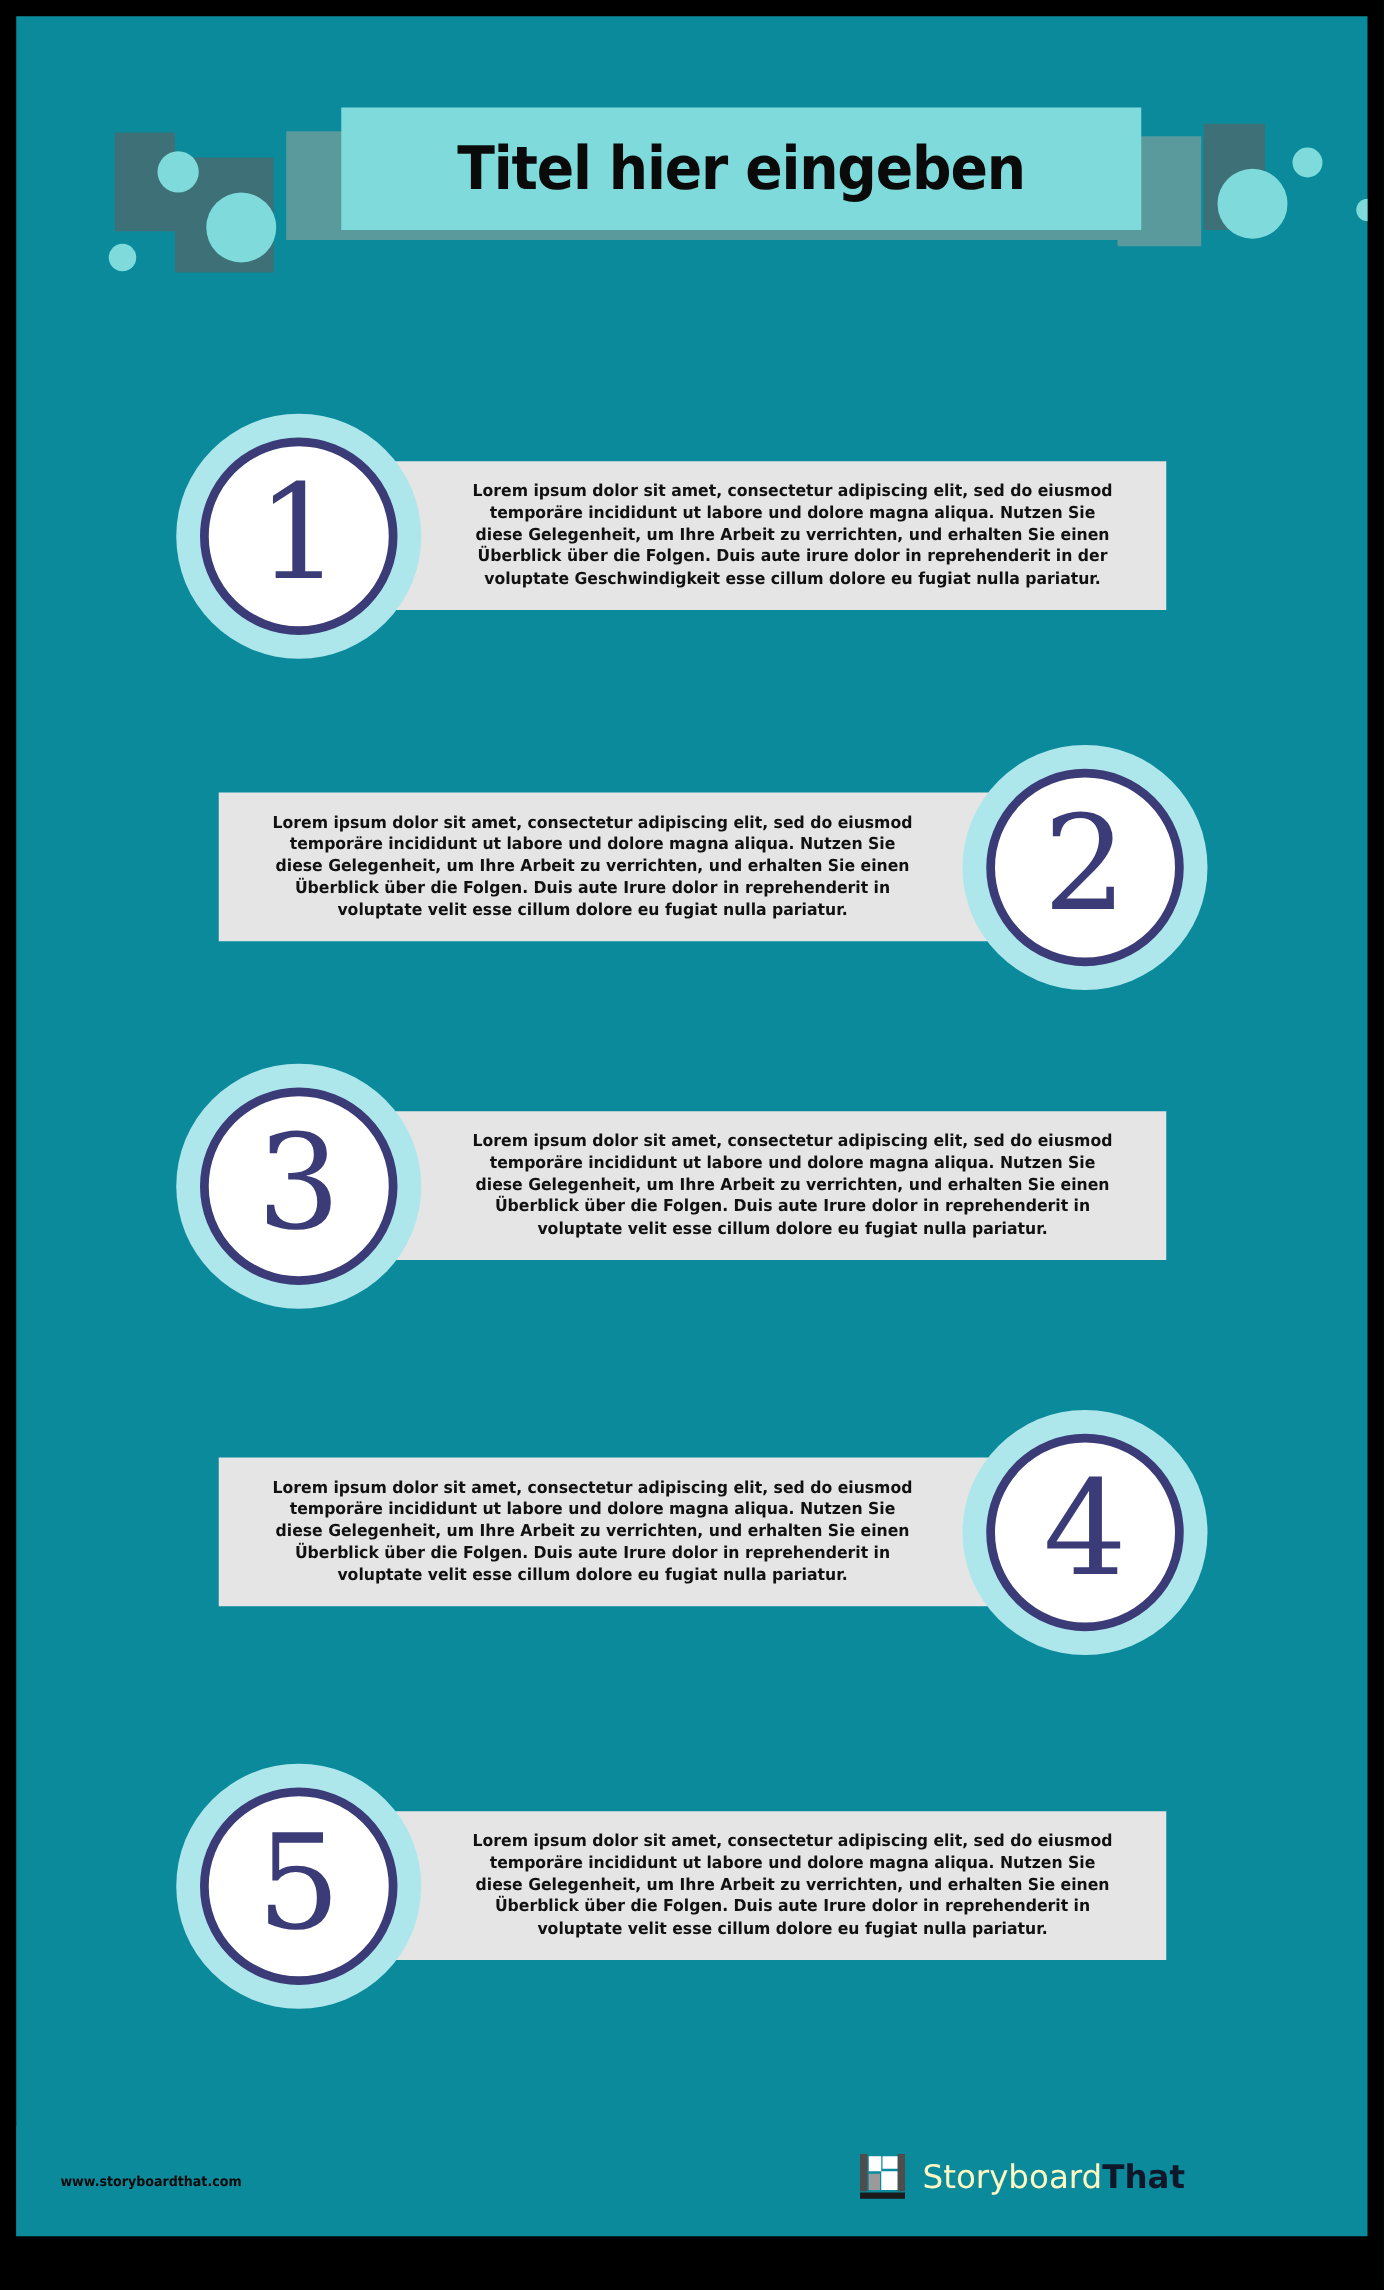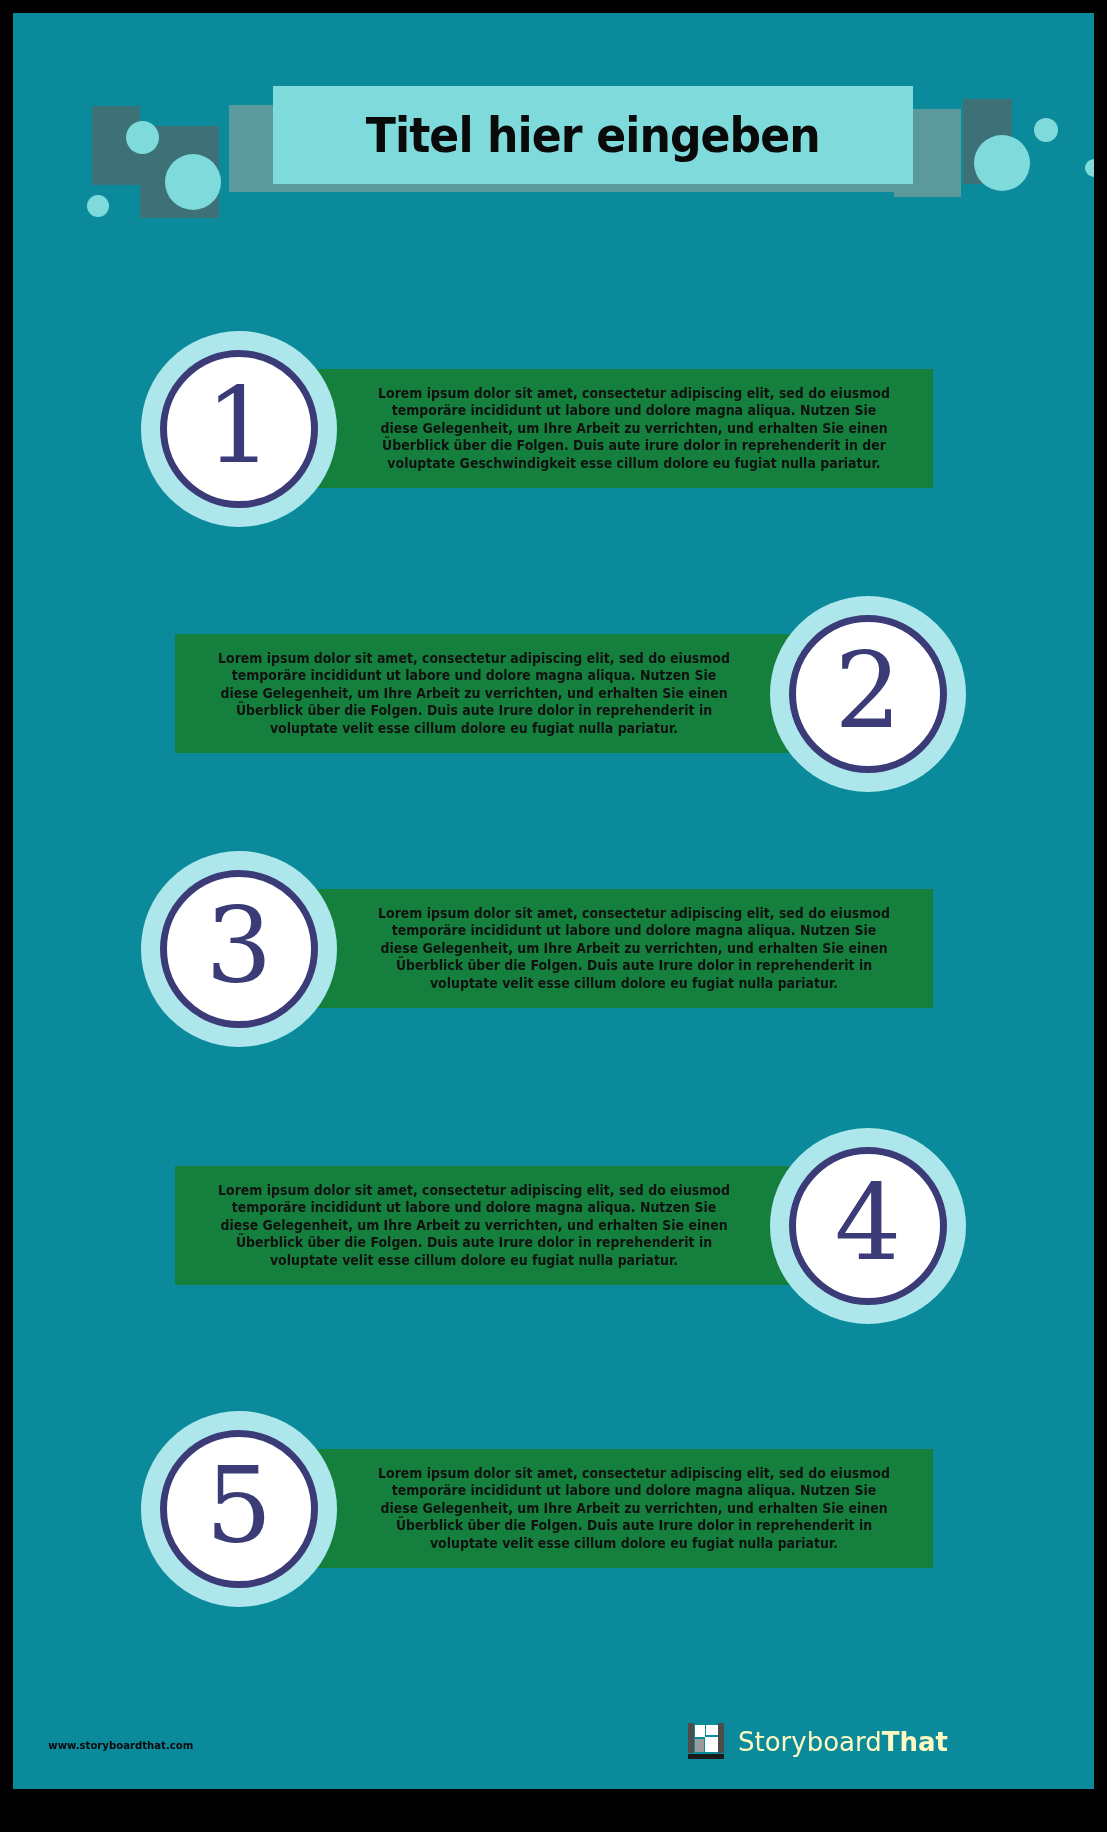--- a/index.html
+++ b/index.html
@@ -41,21 +41,21 @@
     letter-spacing:-1px;
     color:#0a0a0a;
     transform:scaleX(0.92);
     white-space:nowrap;
   }
 
   
   .step { position:absolute; left:0; width:1081px; }
   .panel {
     position:absolute;
-    background:#15803d;
+    background:#e5e5e5;
     display:flex; align-items:center;
   }
   .panel-text {
     font-family:"DejaVu Sans", sans-serif;
     font-weight:bold;
     font-size:13.2px;
     line-height:1.33;
     color:#111111;
     text-align:center;
     transform:scaleX(0.95);
@@ -97,21 +97,21 @@
   #logo {
     position:absolute; right:26px; top:22px;
     display:flex; align-items:center; gap:8px;
   }
   #logo-mark { position:relative; width:42px; height:38px; }
   #logo-text {
     font-family:"DejaVu Sans", sans-serif;
     font-size:26px; line-height:1;
   }
   .logo-word1 { color:#fef9c3; font-weight:normal; }
-  .logo-word2 { color:#fef9c3; font-weight:bold;margin-top:34px; }
+  .logo-word2 { color:#0f172a; font-weight:bold;margin-top:34px; }
 </style>
 </head>
 <body>
 
 <div id="poster">
 
   <div id="header">
 
     <div class="deco deco-rect-dark" style="left:43px; top:93px; width:48px; height:79px;"></div>
     <div class="deco deco-rect-dark" style="left:91px; top:113px; width:79px; height:92px;"></div>

